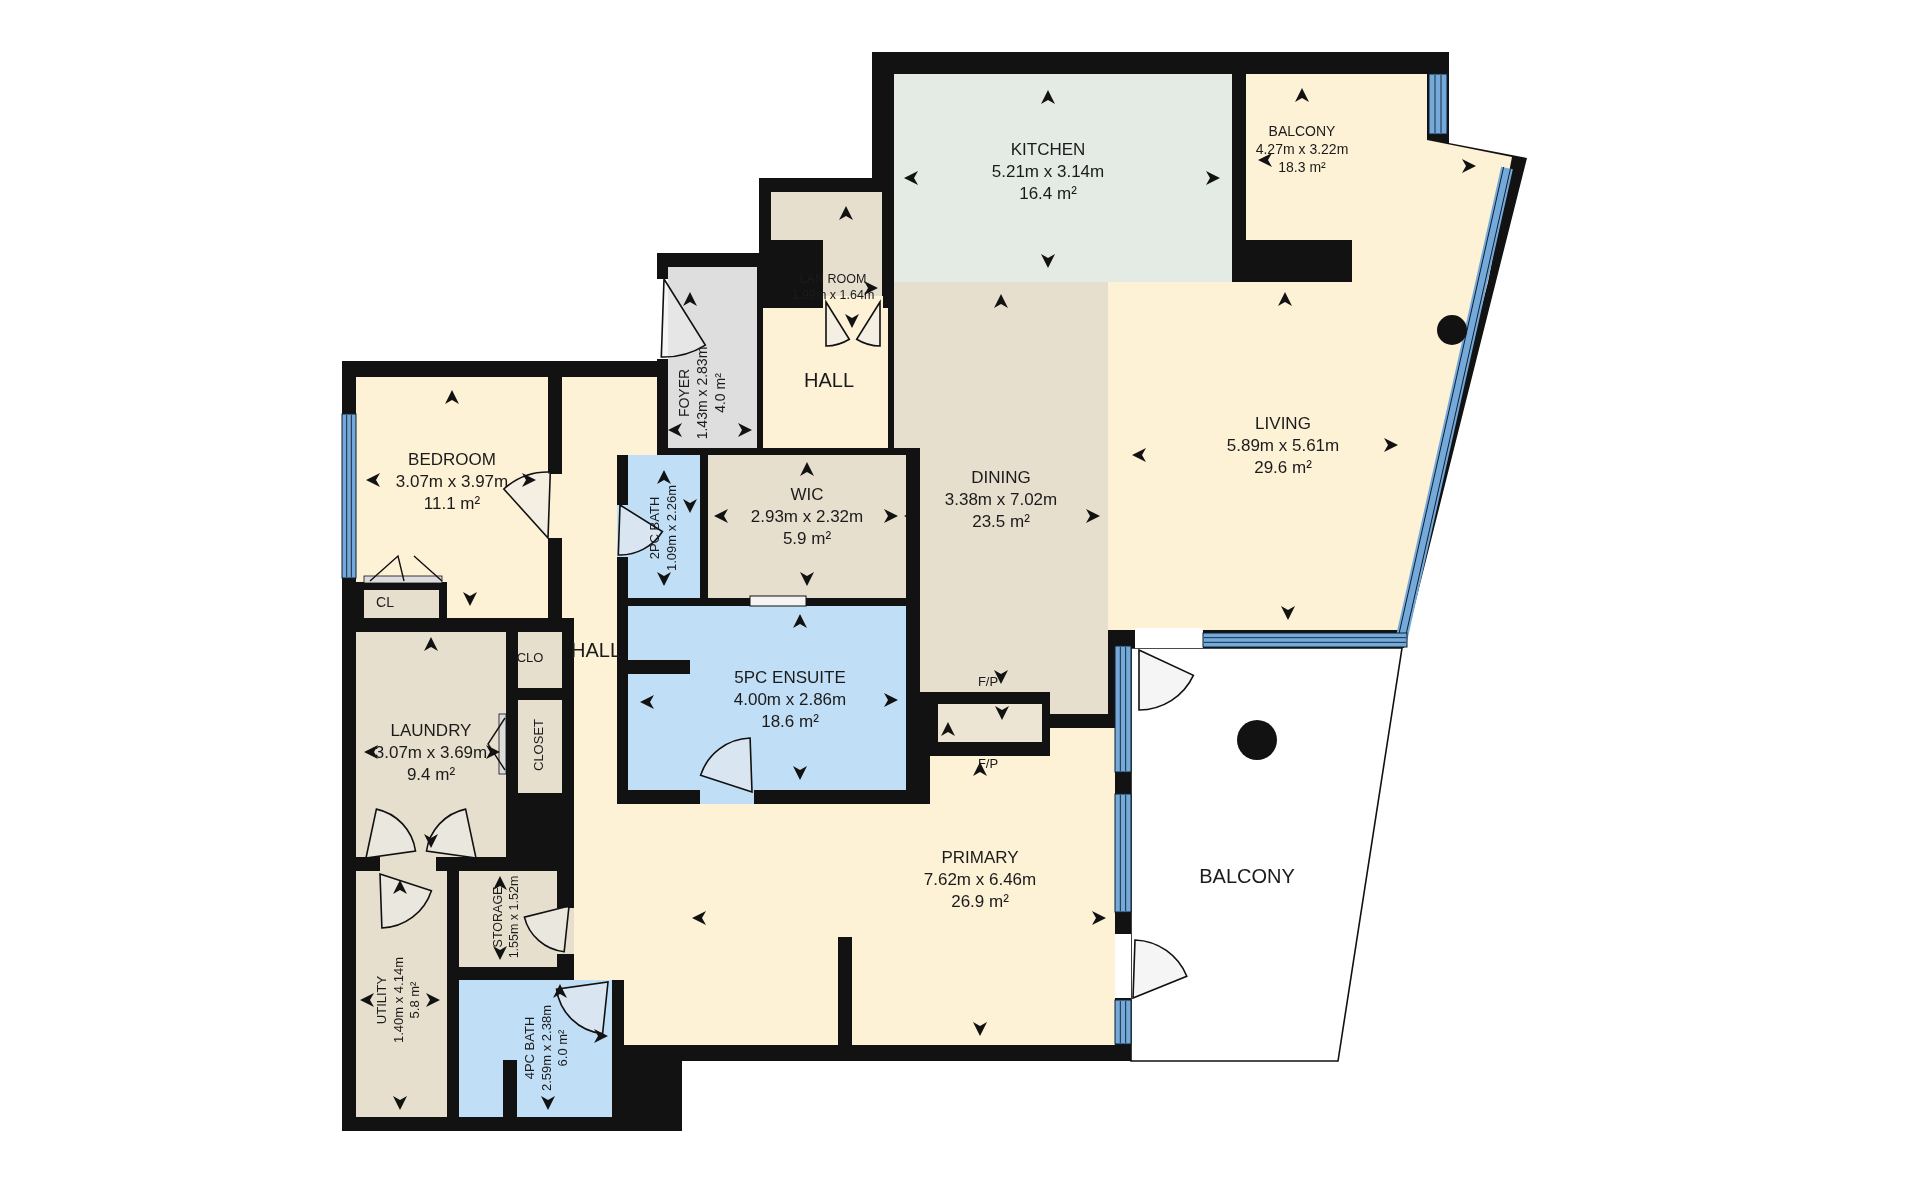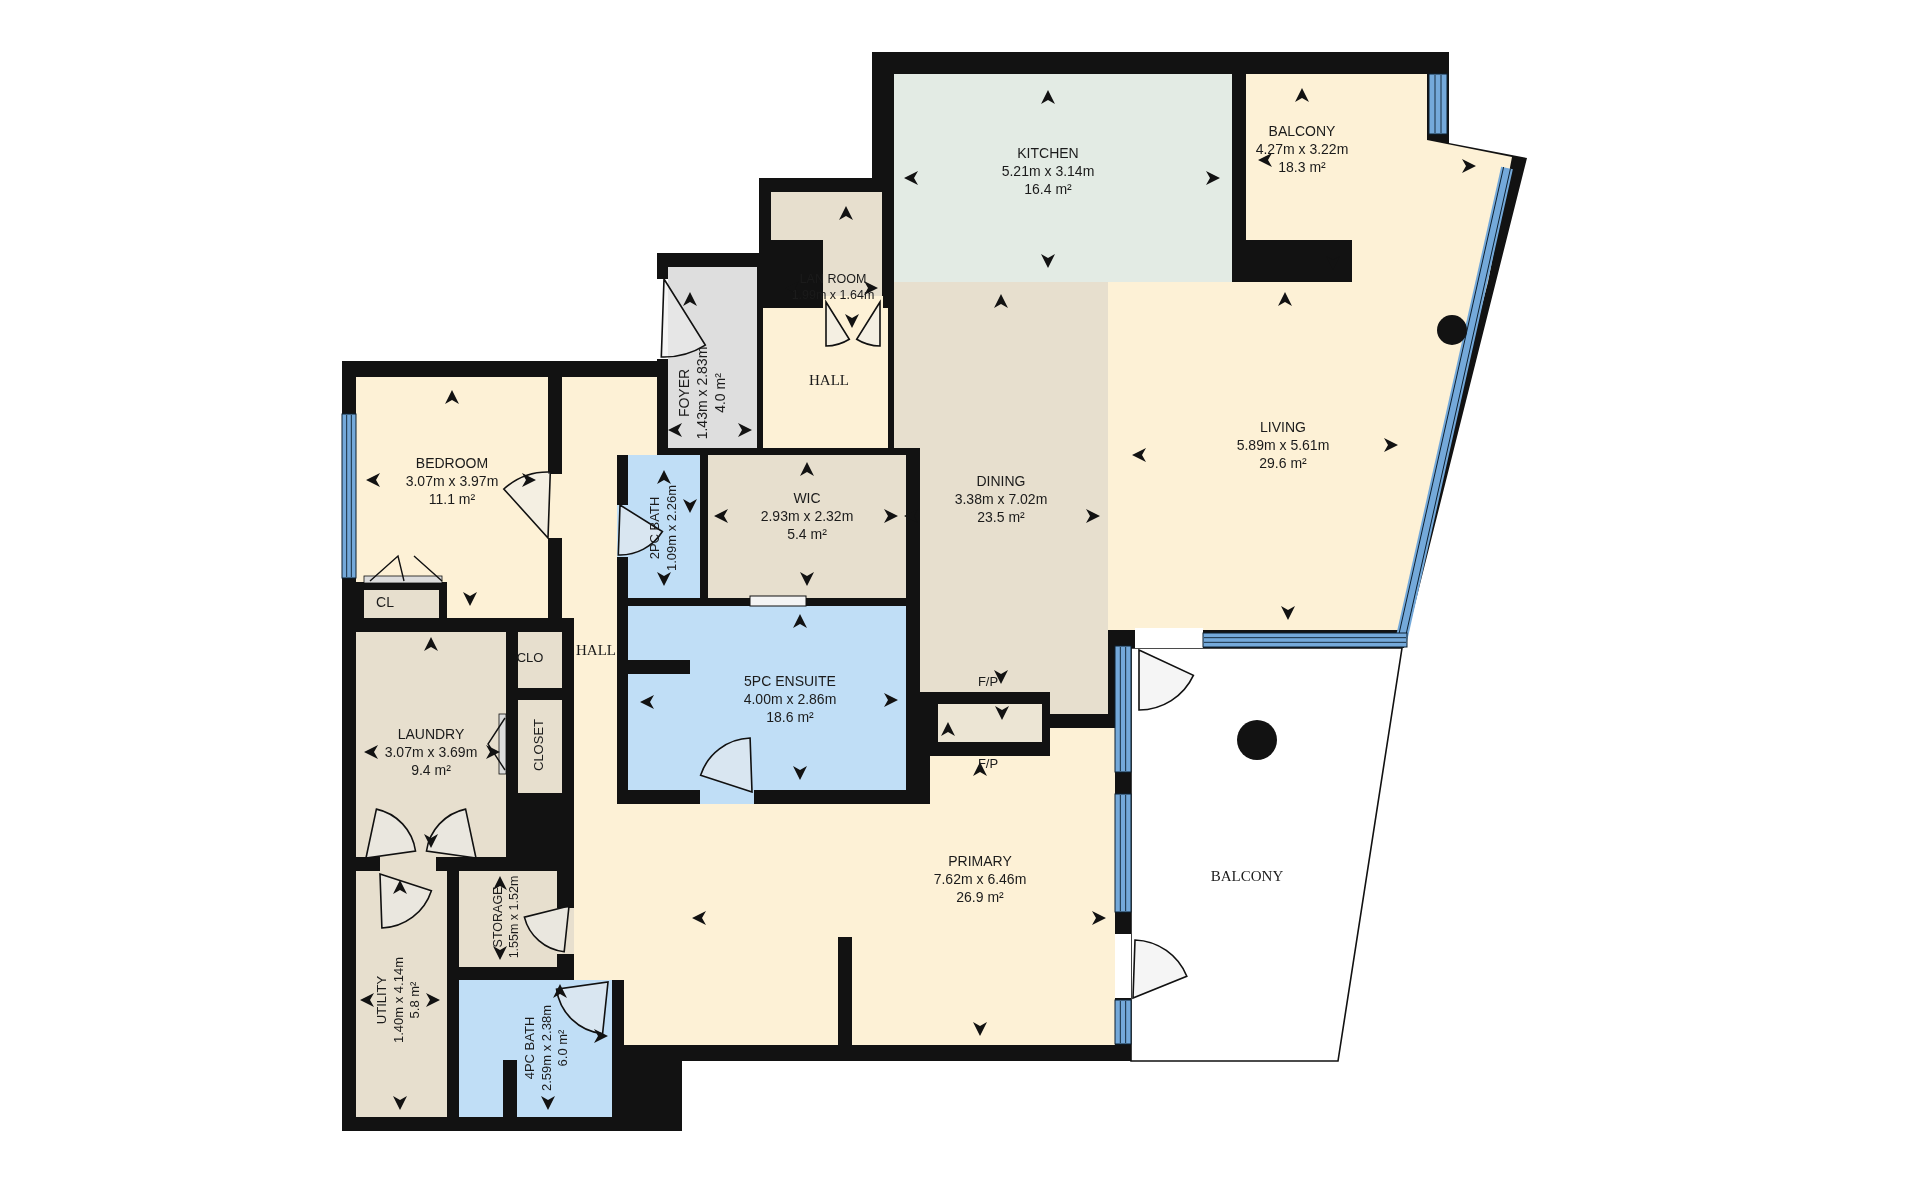--- a/index.html
+++ b/index.html
@@ -1,23 +1,23 @@
 <!DOCTYPE html>
 <html><head>
 <meta charset="utf-8">
 <style>
   html,body{margin:0;padding:0;background:#ffffff;}
   .stage{position:relative;width:1920px;height:1177px;background:#ffffff;overflow:hidden;
          font-family:"Liberation Sans","DejaVu Sans",sans-serif;}
   .stage svg{position:absolute;left:0;top:0;}
   .lbl{position:absolute;transform:translate(-50%,-50%);text-align:center;color:#1b1b1b;
-       white-space:nowrap;line-height:1.28;font-size:14px;z-index:5;}
+       white-space:nowrap;line-height:1.28;font-size:17px;z-index:5;}
   .lbl.rot{transform:translate(-50%,-50%) rotate(-90deg);}
   .lbl .l{display:block;}
-  .lbl.f15{font-size:15px;font-family:Liberation Serif, serif;}
+  .lbl.f15{font-size:20px;}
   .lbl.f14{font-size:14px;}
   .lbl.f13{font-size:13px;}
   .lbl.f12{font-size:12.5px;}
 </style>
 </head>
 <body>
 
 <div class="stage">
 <svg width="1920" height="1177" viewBox="0 0 1920 1177">
 
@@ -204,21 +204,21 @@
 <div class="lbl f14" style="left:385px;top:603px">
   <span class="l">CL</span>
 </div>
 <div class="lbl rot f13" style="left:664px;top:528px">
   <span class="l">2PC BATH</span>
   <span class="l">1.09m x 2.26m</span>
 </div>
 <div class="lbl" style="left:807px;top:517px">
   <span class="l">WIC</span>
   <span class="l">2.93m x 2.32m</span>
-  <span class="l">5.4 m²</span>
+  <span class="l">5.9 m²</span>
 </div>
 <div class="lbl" style="left:1001px;top:500px">
   <span class="l">DINING</span>
   <span class="l">3.38m x 7.02m</span>
   <span class="l">23.5 m²</span>
 </div>
 <div class="lbl" style="left:1283px;top:446px">
   <span class="l">LIVING</span>
   <span class="l">5.89m x 5.61m</span>
   <span class="l">29.6 m²</span>

